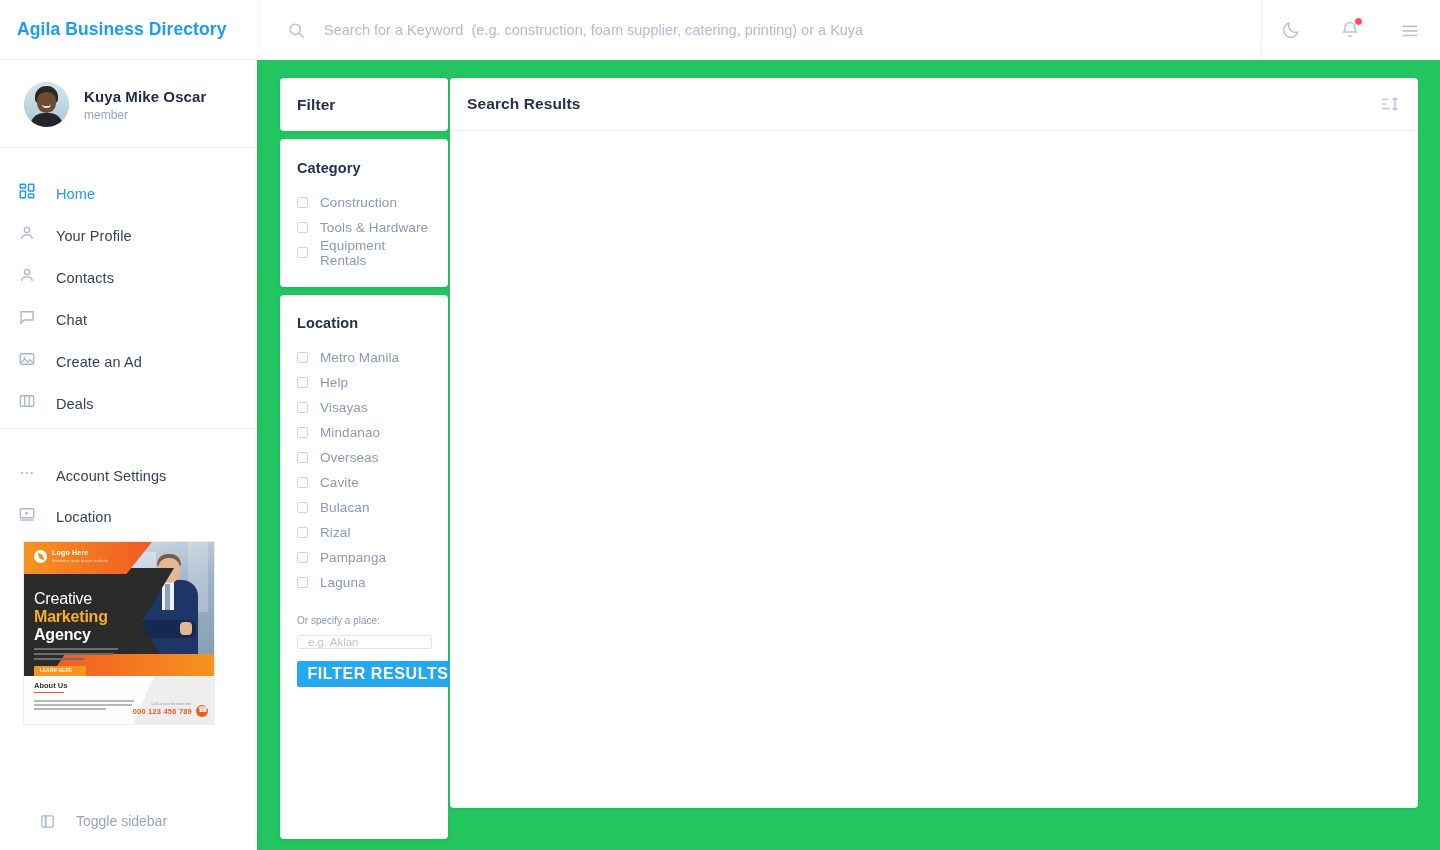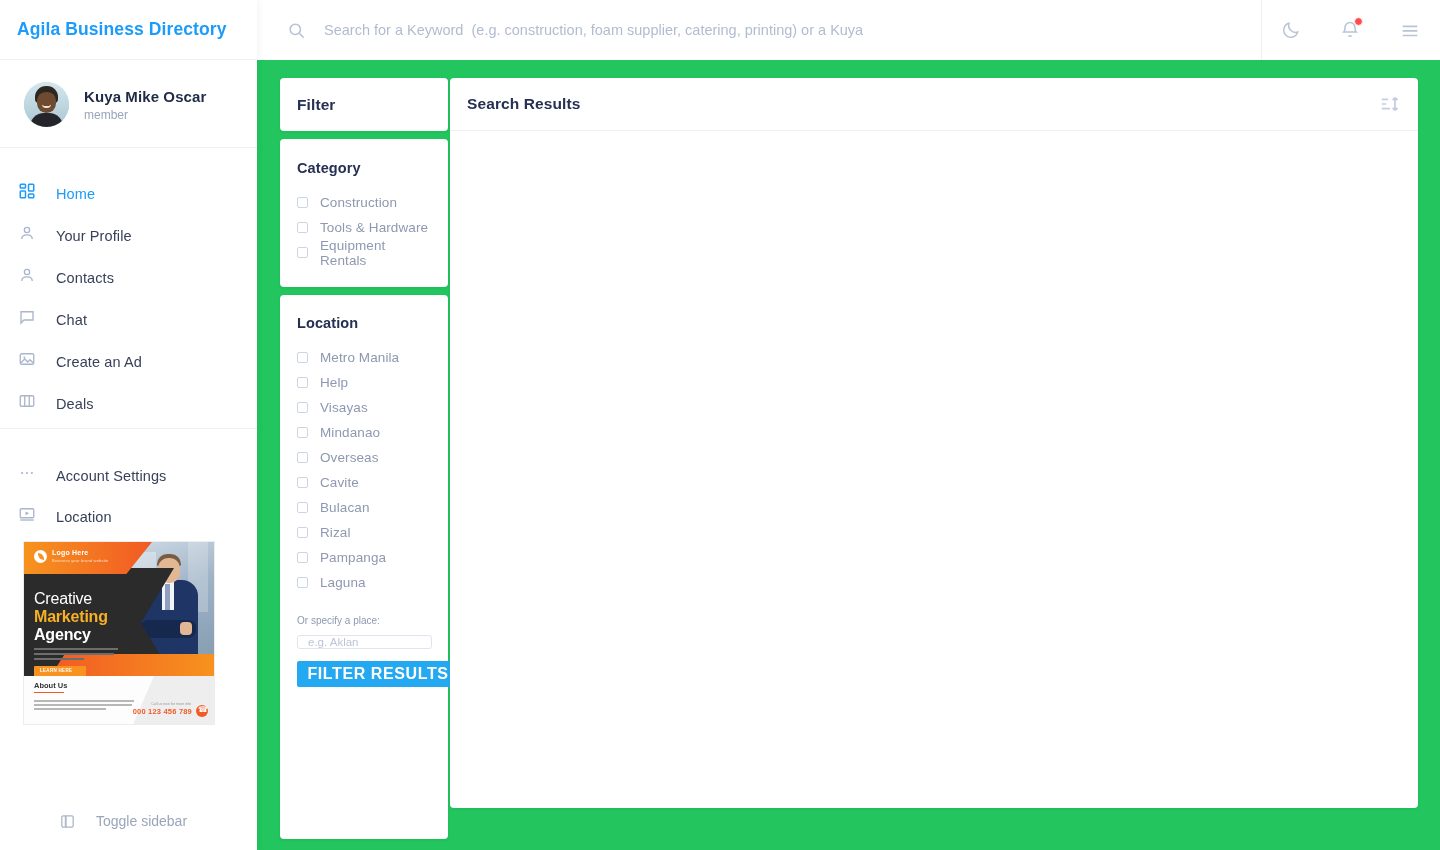--- a/index.html
+++ b/index.html
@@ -119,21 +119,21 @@
   .ad .about-rule { position:absolute; left:10px; bottom:31px; width:30px; height:1.5px; background:#f15a24; }
   .ad .ab-lines { position:absolute; left:10px; bottom:12px; width:100px; }
   .ad .abl { height:1.6px; background:#b7b7b7; margin-bottom:2.4px; }
   .ad .phone-top { position:absolute; right:23px; bottom:18px; font-size:3.6px; color:#9a9a9a; }
   .ad .phone { position:absolute; right:22px; bottom:8px; font-size:7.5px; font-weight:bold; color:#f15a24; letter-spacing:.2px; }
   .ad .phone-badge { position:absolute; right:6px; bottom:7px; width:12px; height:12px; border-radius:50%; background:#f15a24; }
   .ad .phone-badge::after { content:"\260E"; position:absolute; left:2px; top:0px; font-size:8px; color:#fff; }
 
   .toggle-row {
     position: absolute; left: 0; bottom: 18px;
-    display:flex; align-items:center; padding-left: 36px; cursor:pointer;margin-left:20px;
+    display:flex; align-items:center; padding-left: 36px; cursor:pointer;
   }
   .toggle-label { margin-left: 18px; font-size: 14px; color: #9aa5bb; }
 
   
   .main { flex: 1; position: relative; height: 850px; }
   .topbar {
     position: absolute; left:0; top:0; right:0; height: 60px;
     background:#ffffff; display:flex; align-items:center;
     box-shadow: 0 1px 4px rgba(20,30,60,.05);
   }

